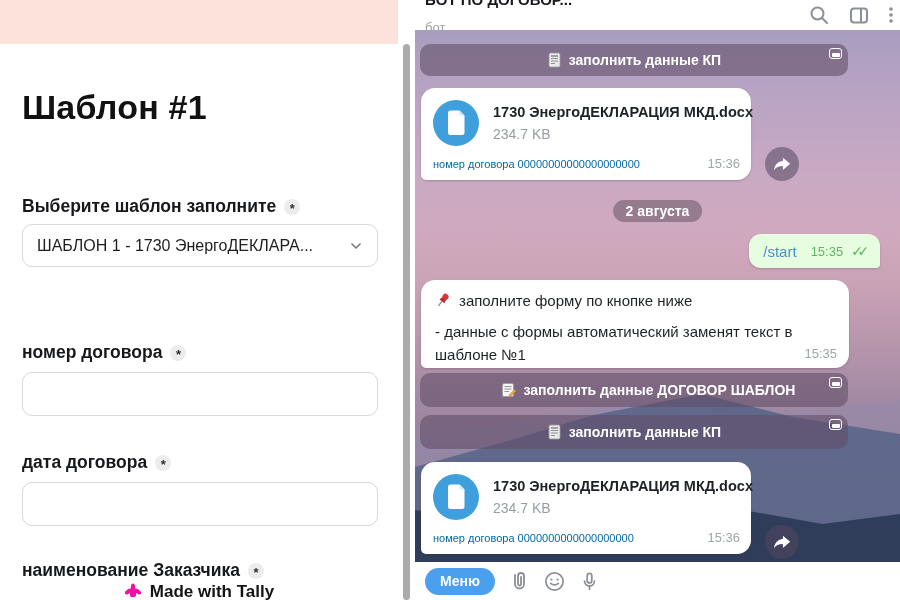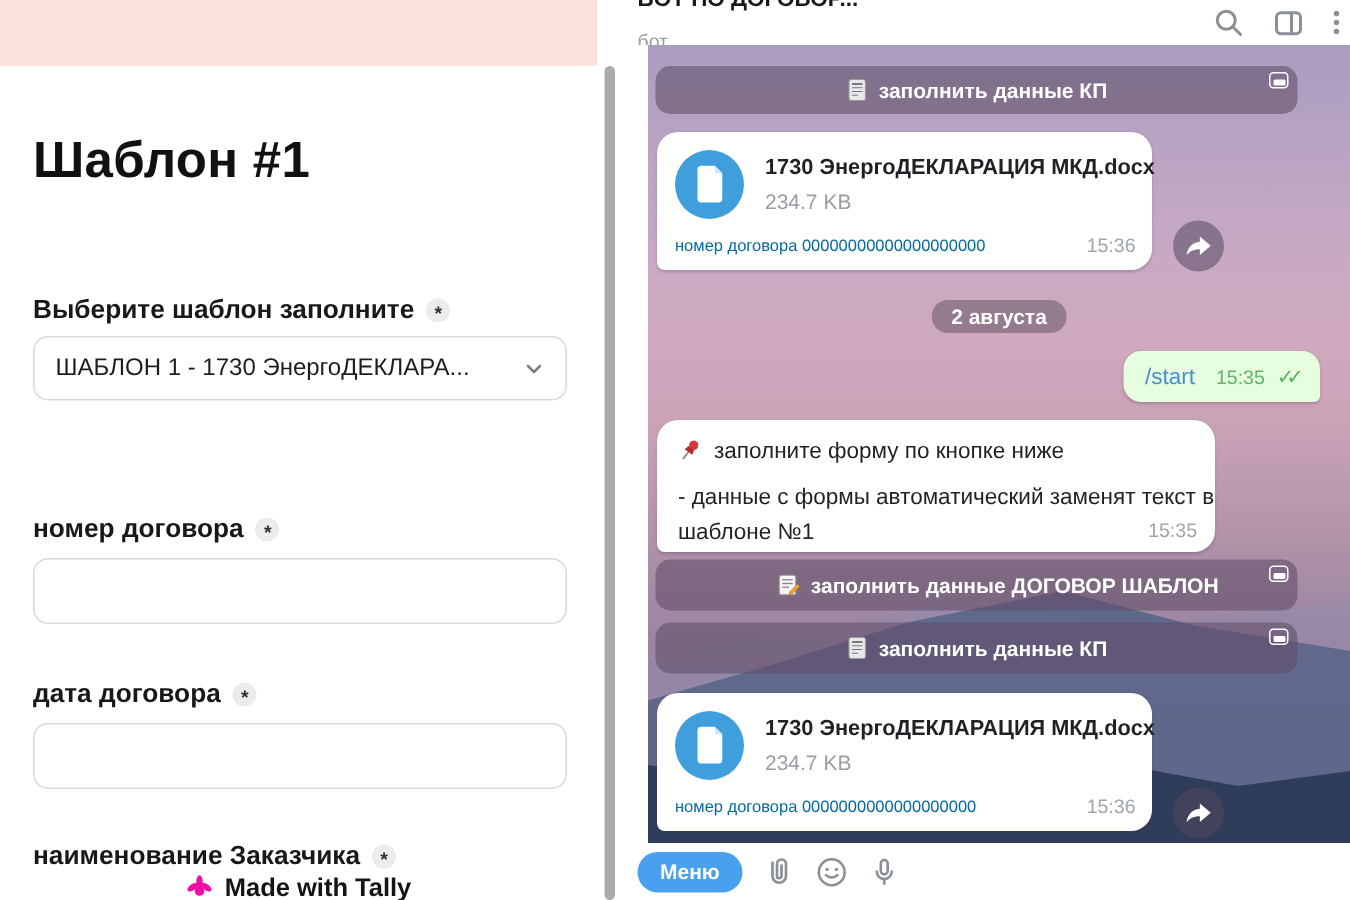--- a/index.html
+++ b/index.html
@@ -32,21 +32,21 @@
 
   
   .chat-pane{position:relative;width:488px;height:600px;flex:0 0 488px;border-left:3px solid #fff;display:flex;flex-direction:column;}
   .chat-header{position:relative;height:30px;background:#fff;overflow:hidden;flex:0 0 30px;}
   .chat-title{position:absolute;top:-9px;left:10px;font-size:15px;font-weight:700;color:#17191c;white-space:nowrap;}
   .chat-subtitle{position:absolute;top:9px;left:10px;font-size:13px;color:#9aa0a5;margin-top:11px;}
   .hdr-icons{position:absolute;top:0;right:6px;height:30px;display:flex;align-items:center;gap:18px;}
   .hdr-icons svg{display:block;}
 
   .chat-body{position:relative;flex:1;overflow:hidden;
-    background:linear-gradient(180deg,#a99dbf 0%,#bba4c4 14%,#c9a9c3 27%,#d0a9be 38%,#caa2b6 48%,#b897ac 58%,#a289a3 70%,#93819d 82%,#8a7b97 100%);margin-left:17px;}
+    background:linear-gradient(180deg,#a99dbf 0%,#bba4c4 14%,#c9a9c3 27%,#d0a9be 38%,#caa2b6 48%,#b897ac 58%,#a289a3 70%,#93819d 82%,#8a7b97 100%);}
   .mountains{position:absolute;left:0;bottom:0;width:100%;height:280px;}
   .btn-inline{position:absolute;left:5px;width:428px;height:32px;background:rgba(96,78,104,.58);border-radius:10px;
               display:flex;align-items:center;justify-content:center;gap:7px;color:#fff;font-size:14px;font-weight:600;cursor:pointer;}
   .btn-inline .expand{position:absolute;top:4px;right:6px;width:13px;height:11px;border:1.5px solid #fff;border-radius:3px;}
   .btn-inline .expand b{position:absolute;left:1.5px;right:1.5px;bottom:1.5px;height:3.5px;background:#fff;border-radius:1px;}
   .btn-top{top:14px;}
   .btn-dogovor{top:343px;height:34px;padding-left:28px;}
   .btn-kp2{top:385px;height:34px;}
 
   .doc-bubble{position:absolute;left:6px;width:330px;height:92px;background:#fff;border-radius:14px;border-bottom-left-radius:5px;
@@ -67,21 +67,21 @@
 
   .date-chip{position:absolute;top:170px;left:50%;transform:translateX(-50%);padding:3px 13px;border-radius:13px;
              background:rgba(92,78,92,.5);color:#fff;font-size:14px;font-weight:600;cursor:pointer;}
 
   .out-bubble{position:absolute;top:204px;right:20px;height:34px;background:#e7fddf;border-radius:12px;border-bottom-right-radius:4px;
               display:flex;align-items:center;padding:0 10px 0 14px;box-shadow:0 1px 2px rgba(60,40,70,.25);}
   .out-bubble .cmd{color:#4a8fcd;font-size:15px;cursor:pointer;}
   .out-bubble .time{color:#5fb566;font-size:13px;margin-left:14px;}
   .out-bubble .checks{color:#54b75c;font-size:14px;letter-spacing:-.38em;margin-left:8px;padding-right:6px;font-weight:700;}
 
-  .pin-bubble{position:absolute;left:6px;top:250px;width:372px;height:88px;background:#fff;border-radius:14px;border-bottom-left-radius:5px;
+  .pin-bubble{position:absolute;left:6px;top:250px;width:428px;height:88px;background:#fff;border-radius:14px;border-bottom-left-radius:5px;
               box-shadow:0 1px 2px rgba(60,40,70,.25);}
   .pin-line1{position:absolute;top:12px;left:14px;display:flex;align-items:center;gap:7px;font-size:15px;color:#1e2226;}
   .pin-line2{position:absolute;top:40px;left:14px;width:386px;font-size:15px;line-height:1.55;color:#1e2226;}
   .pin-time{position:absolute;right:12px;bottom:7px;font-size:13px;color:#9fa6ac;}
 
   .composer{position:relative;height:38px;background:#fff;flex:0 0 38px;display:flex;align-items:center;padding:0 10px;gap:12px;}
   .menu-btn{background:#4aa0ee;color:#fff;font-size:14px;font-weight:700;border:none;border-radius:15px;height:27px;padding:0 15px;
             display:flex;align-items:center;cursor:pointer;}
   .msg-placeholder{flex:1;font-size:15px;color:#9aa0a5;cursor:text;}
   .composer svg{display:block;cursor:pointer;}

